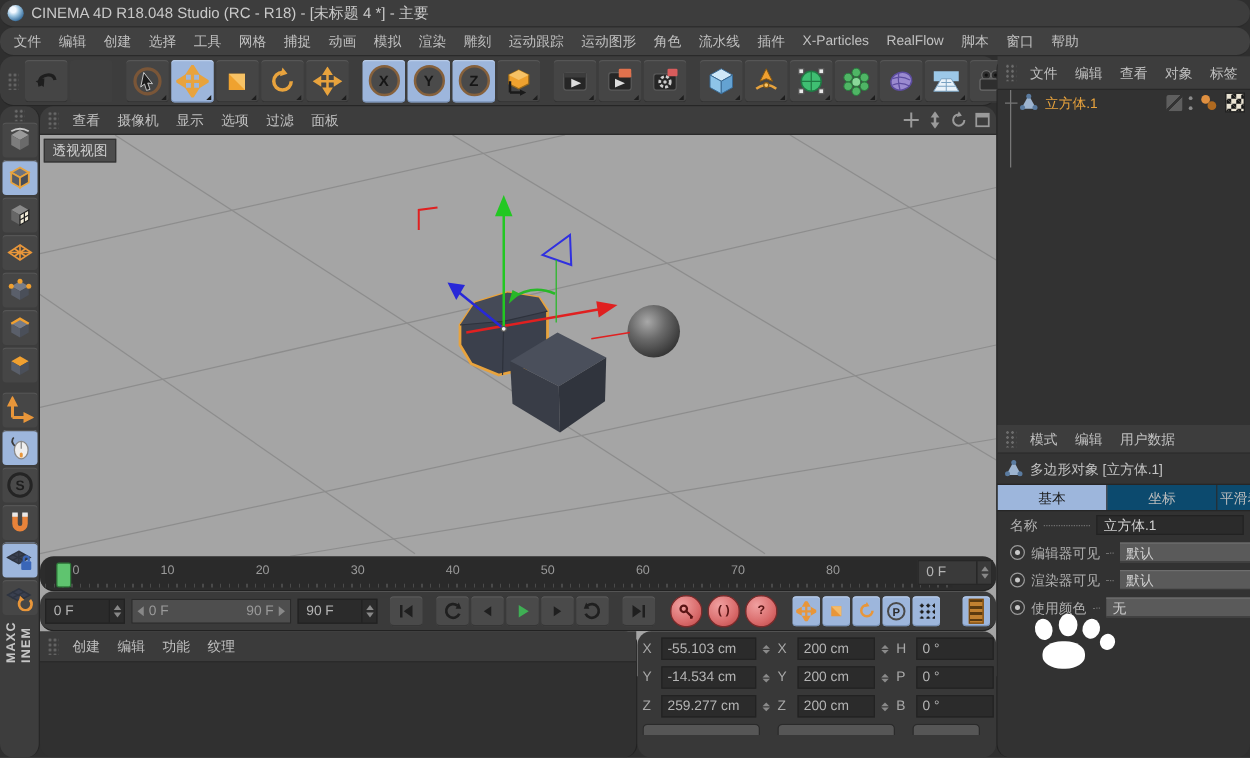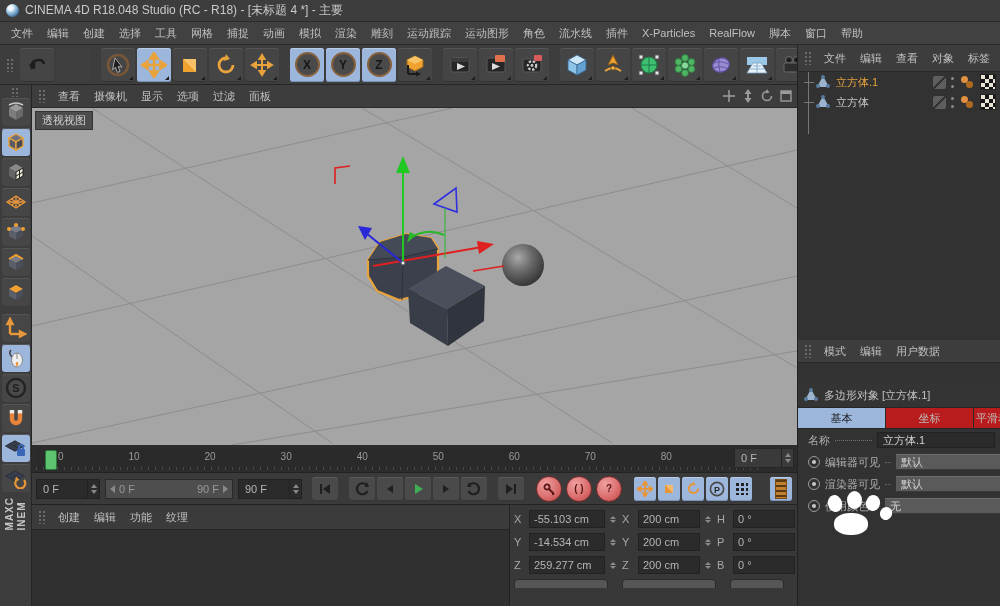--- a/index.html
+++ b/index.html
@@ -1,19 +1,19 @@
 <!DOCTYPE html>
 <html><head>
 <meta charset="utf-8">
 <style>
   html,body{margin:0;padding:0;background:#222;}
   #root{position:relative;width:1000px;height:606px;background:#2f2f2f;
         font-family:"Liberation Sans","DejaVu Sans",sans-serif;font-size:11px;color:#c3c3c3;
         overflow:hidden;user-select:none;}
-  .abs{position:absolute;}
+  .abs{position:absolute;border-radius:11px;}
   
   .titlebar{left:0;top:0;width:1000px;height:22px;background:#3d3d3d;display:flex;align-items:center;
             gap:6px;padding-left:6px;box-sizing:border-box;color:#c9c9c9;font-size:12px;border-bottom:1px solid #2a2a2a;}
   .c4d-logo{width:13px;height:13px;border-radius:50%;
             background:radial-gradient(circle at 35% 30%,#f2f8ff 0 18%,#9cc4e0 40%,#3a6f9d 75%,#1d3f63 100%);}
   .menubar{left:0;top:22px;width:1000px;height:23px;background:#414141;display:flex;align-items:center;
            padding:0 4px;box-sizing:border-box;border-bottom:1px solid #2a2a2a;}
   .menu-item{padding:0 7px;color:#c0c0c0;white-space:nowrap;cursor:default;}
   
   .toolbar{left:0;top:45px;width:797px;height:40px;background:#3d3d3d;display:flex;align-items:center;
@@ -132,23 +132,23 @@
   .tag-pair{width:15px;height:13px;position:relative;flex:none;margin-right:4px;}
   .tag-pair::before,.tag-pair::after{content:"";position:absolute;border-radius:50%;}
   .tag-pair::before{left:0;top:0;width:7px;height:7px;background:#e09040;}
   .tag-pair::after{left:5px;top:5px;width:7px;height:7px;background:#b06a20;}
   .tag-checker{width:14px;height:14px;flex:none;border:1px solid #222;
     background-image:linear-gradient(45deg,#161616 25%,transparent 25%,transparent 75%,#161616 75%),
                      linear-gradient(45deg,#161616 25%,#eae4d4 25%,#eae4d4 75%,#161616 75%);
     background-size:8px 8px;background-position:0 0,4px 4px;}
   
   .attr{position:absolute;left:0;top:295px;width:203px;}
-  .attr-objrow{display:flex;align-items:center;height:24px;padding-left:6px;background:#343434;margin-top:20px;}
+  .attr-objrow{display:flex;align-items:center;height:24px;padding-left:6px;background:#343434;}
   .attr-tabs{display:flex;height:20px;overflow:hidden;border-top:1px solid #262626;border-bottom:1px solid #262626;}
-  .attr-tab{width:87px;flex:none;display:flex;align-items:center;justify-content:center;background:#b91c1c;
+  .attr-tab{width:87px;flex:none;display:flex;align-items:center;justify-content:center;background:#0c4a6e;
             color:#bdbdbd;border-right:1px solid #2a2a2a;white-space:nowrap;overflow:hidden;}
   .attr-tab.active{background:#9db6dc;color:#191919;font-weight:normal;}
   .attr-section{height:17px;display:flex;align-items:center;padding-left:6px;background:#414141;
                 border-bottom:1px solid #2a2a2a;color:#cfcfcf;}
   .attr-row{display:flex;align-items:center;height:22px;padding:0 6px 0 10px;}
   .attr-row .lbl{color:#b0b0b0;white-space:nowrap;}
   .leader{flex:1;border-bottom:1px dotted #707070;margin:0 5px;height:1px;min-width:6px;}
   .field{width:118px;height:16px;flex:none;background:#5a5a5a;border-top:1px solid #6e6e6e;
          border-bottom:1px solid #3a3a3a;color:#d0d0d0;display:flex;align-items:center;padding-left:5px;box-sizing:border-box;}
   .field.dark{background:#2b2b2b;border:1px solid #222;}
@@ -845,36 +845,20 @@
             <span class="obj-name selected">立方体.1</span>
             <span class="layerbox"></span>
             <span class="visdots"></span>
 
             <span class="tag-pair"></span>
             <span class="tag-checker"></span>
             <span style="width:4px"></span>
           </div>
 
 
-          <div class="om-row">
-            <span class="tree-stub"></span>
-            <span class="obj-icon">
-              <i class="t"></i>
-              <i class="d" style="left:0;top:9px"></i>
-              <i class="d" style="left:10px;top:9px"></i>
-              <i class="d" style="left:5px;top:0"></i>
-            </span>
-            <span class="obj-name">立方体</span>
-            <span class="layerbox"></span>
-            <span class="visdots"></span>
-
-            <span class="tag-pair"></span>
-            <span class="tag-checker"></span>
-            <span style="width:4px"></span>
-          </div>
         </div>
     </div>
 
     <div class="attr">
       <div class="rp-menu" style="height:22px">
         <span class="handle"></span>
         <span style="display:flex">
 
         <span class="menu-item">模式</span>
             <span class="menu-item">编辑</span>

